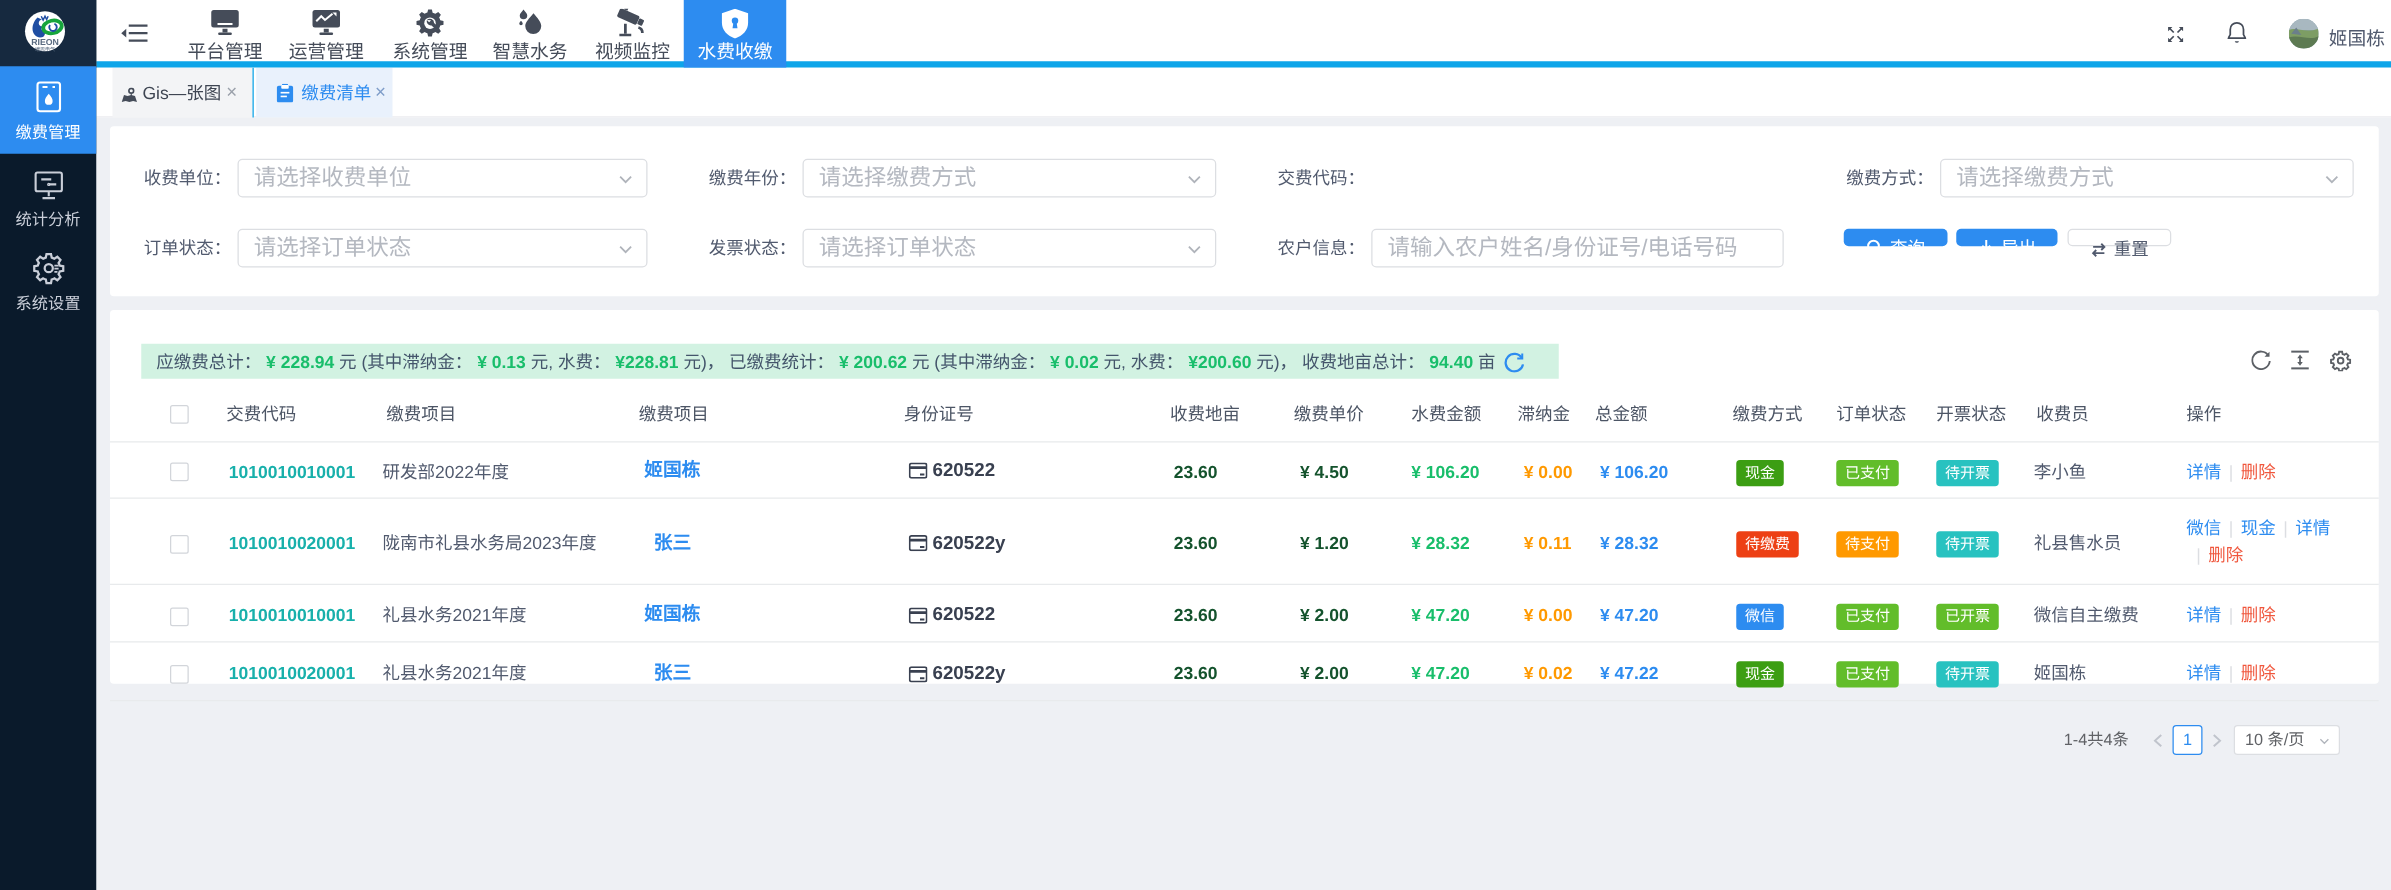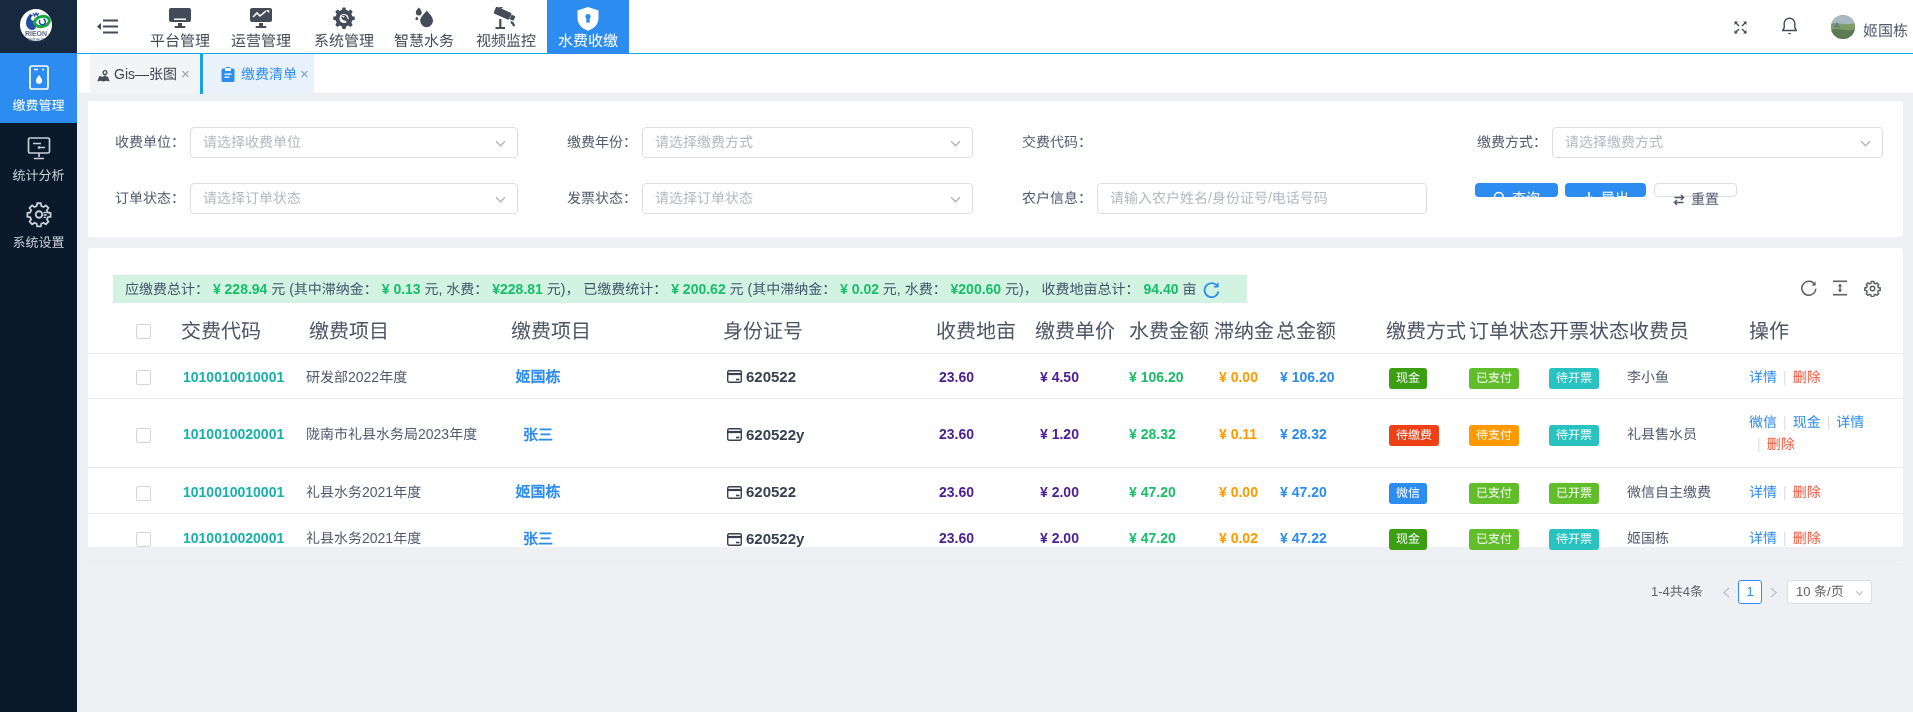--- a/index.html
+++ b/index.html
@@ -10,55 +10,55 @@
 
 
 #sidebar { position:absolute; left:0; top:0; width:77px; height:712px; background:#0a1a2b; z-index:30; }
 #logo { position:absolute; left:0; top:0; width:77px; height:54px; background:#16293f; }
 .side-item { position:absolute; left:0; width:77px; height:70px; text-align:center; color:#c9ced8; }
 .side-item .txt { position:absolute; left:0; right:0; bottom:9px; font-size:13px; letter-spacing:0; }
 .side-item svg { position:absolute; left:50%; top:11px; transform:translateX(-50%); }
 .side-item.active { background:#2d8cf0; color:#fff; }
 
 
-#header { position:absolute; left:77px; top:0; width:1836px; height:54px; background:#fff; border-bottom:1px solid #0ea5e9; z-index:20; }
+#header { position:absolute; left:77px; top:0; width:1836px; height:54px; background:#fff; border-bottom:5px solid #0ea5e9; z-index:20; }
 .navitem { position:absolute; top:0; height:54px; width:82px; text-align:center; color:#454c59; }
 .navitem .nt { position:absolute; left:0; right:0; top:29px; font-size:15px; }
 .navitem svg { position:absolute; left:50%; top:7px; transform:translateX(-50%); }
 .navitem.sel { background:#2d8cf0; color:#fff; }
 
 
 #tabbar { position:absolute; left:77px; top:54px; width:1836px; height:40px; background:#fff; border-bottom:1px solid #ececf0; z-index:15; }
 .tab { position:absolute; top:0; height:40px; line-height:40px; font-size:14px; }
-.tab1 { left:13px; width:113px; background:#f3f4f6; border-right:3px solid #0ea5e9; color:#3e4552; }
+.tab1 { left:13px; width:113px; background:#f3f4f6; border-right:1px solid #0ea5e9; color:#3e4552; }
 .tab2 { left:128px; width:109px; background:#e9f1fc; color:#2d8cf0; }
 
 
 .card { position:absolute; left:88px; width:1815px; background:#fff; border-radius:3px; }
 #filtercard { top:101px; height:136px; }
 #tablecard { top:248px; height:299px; }
 
 .flabel { position:absolute; width:80px; text-align:right; font-size:14px; color:#515a6e; height:31px; line-height:31px; }
-.fselect, .finput { position:absolute; height:31px; border:1px solid #dcdee2; border-radius:4px; background:#fff; line-height:29px; padding-left:12px; color:#b4b8c0; font-size:14px; }
+.fselect, .finput { position:absolute; height:31px; border:1px solid #dcdee2; border-radius:4px; background:#fff; line-height:29px; padding-left:12px; color:#b4b8c0; font-size:18px; }
 .chev { position:absolute; right:11px; top:10px; width:11px; height:11px; }
 .btn { position:absolute; height:14px; border-radius:4px; font-size:14px; color:#fff; background:#2d8cf0; text-align:center; line-height:30px; }
 .btn.plain { background:#fff; border:1px solid #dcdee2; color:#515a6e; }
 
 
 #summary { position:absolute; left:25px; top:27px; width:1134px; height:28px; background:#d2f2e2; line-height:28px; font-size:14px; color:#44556b; white-space:nowrap; }
 #summary b.g { color:#19be6b; font-weight:bold; }
 
 
-.hcell { position:absolute; top:62px; height:43px; line-height:43px; font-size:20px; color:#4c5565; }
+.hcell { position:absolute; top:62px; height:43px; line-height:43px; font-size:14px; color:#4c5565; }
 .trow { position:absolute; left:0; width:1815px; border-bottom:1px solid #e8eaec; }
 .cell { position:absolute; font-size:14px; }
 .code { color:#18b0ab; font-weight:bold; }
 .farmer { color:#2d8cf0; font-weight:bold; font-size:15px; }
 .idt { color:#394050; font-weight:bold; font-size:15px; }
-.num { color:#4c1d95; font-weight:bold; }
+.num { color:#14532d; font-weight:bold; }
 .green { color:#19be6b; font-weight:bold; }
 .orange { color:#ff9900; font-weight:bold; }
 .blue { color:#2d8cf0; font-weight:bold; }
 .tag { display:inline-block; height:21px; line-height:21px; padding:0 7px; border-radius:3px; color:#fff; font-size:12px; }
 .t-cash { background:#3c9e13; }
 .t-wait { background:#ed4014; }
 .t-wx { background:#2d8cf0; }
 .t-paid { background:#62bd2a; }
 .t-unpaid { background:#ff9900; }
 .t-inv { background:#28c2c0; }

